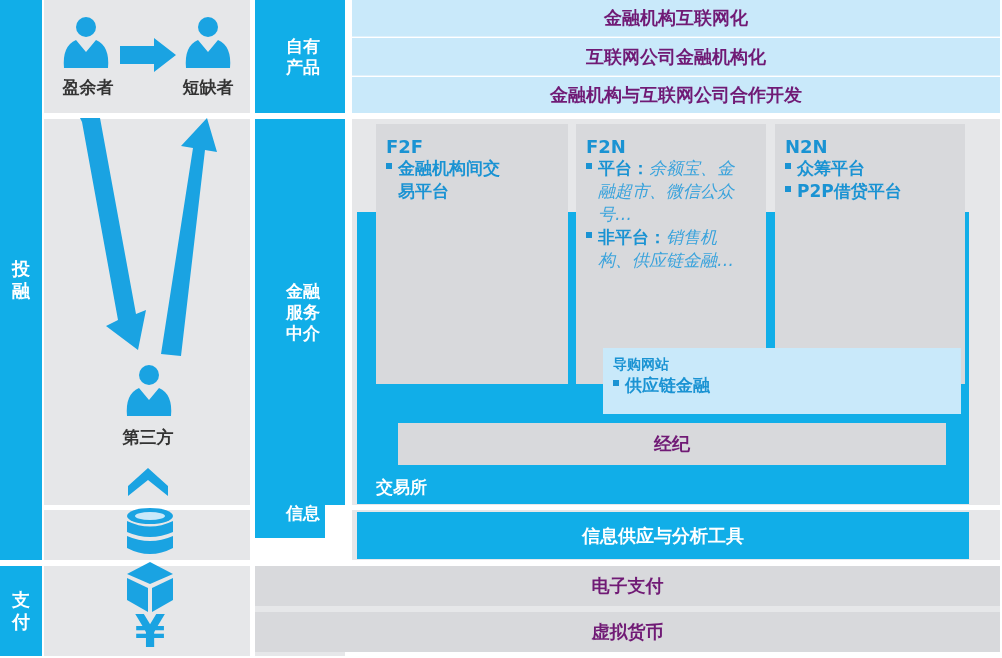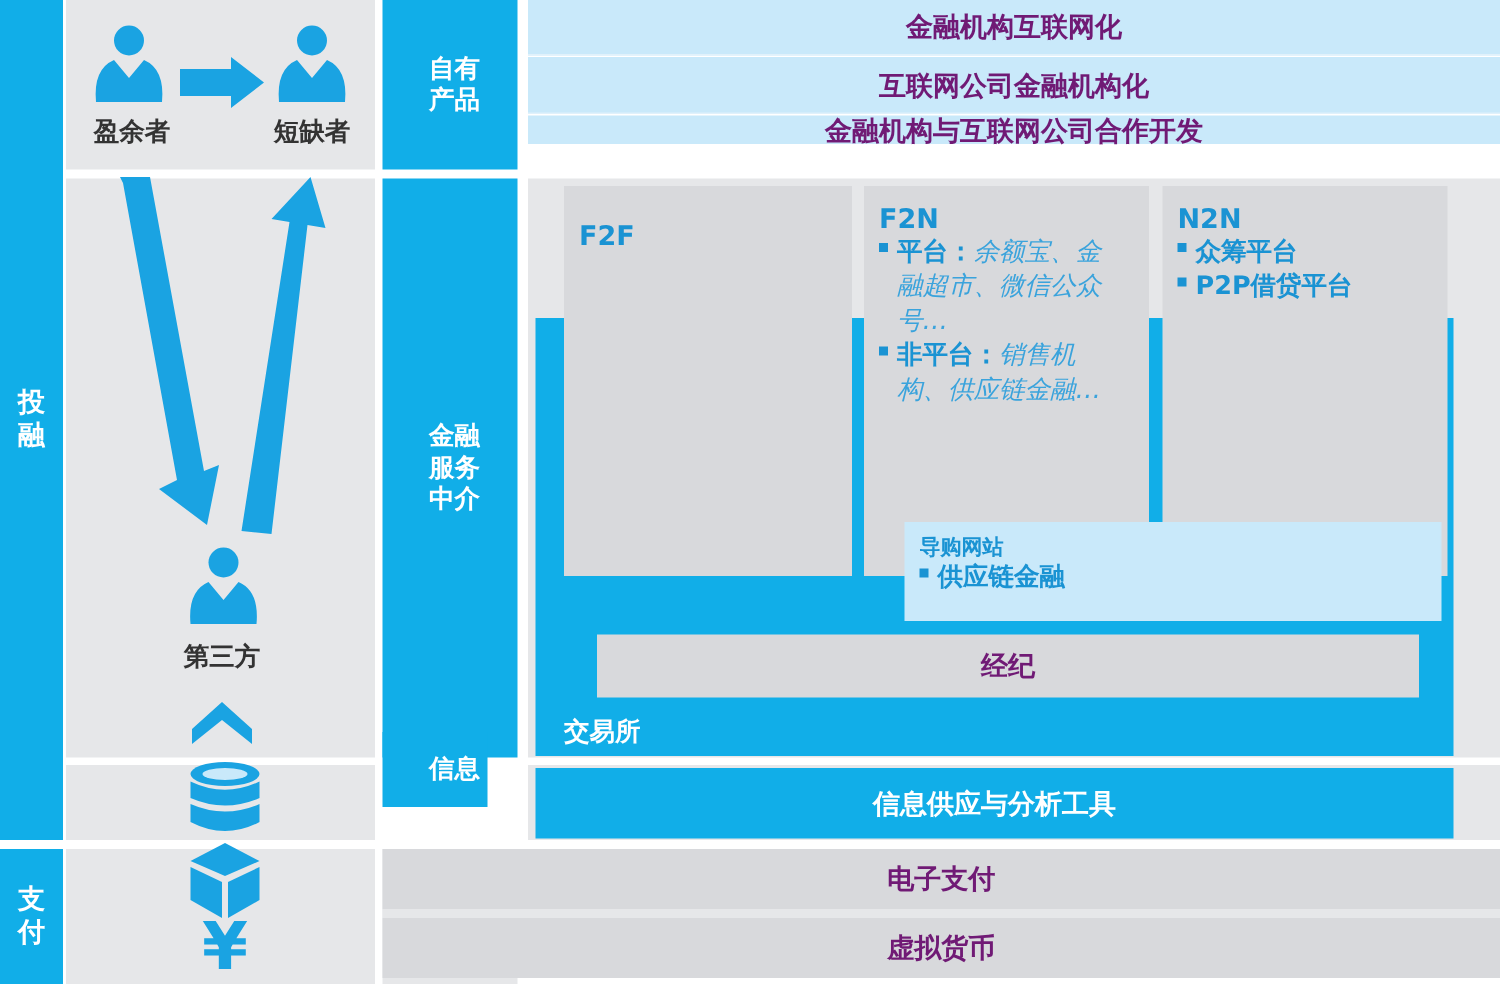--- a/index.html
+++ b/index.html
@@ -97,29 +97,32 @@
   <span style="width:60px;">信息</span>
 </div>
 <div class="abs lgray" style="left:255px;top:566px;width:90px;height:90px;"></div>
 
 <div class="abs lightblue rowtext" style="left:352px;top:0;width:648px;height:37px;border-bottom:1px solid #e0f1fb;">
   <span>金融机构互联网化</span>
 </div>
 <div class="abs lightblue rowtext" style="left:352px;top:38px;width:648px;height:38px;border-bottom:1px solid #e0f1fb;">
   <span>互联网公司金融机构化</span>
 </div>
-<div class="abs lightblue rowtext" style="left:352px;top:77px;width:648px;height:19px;">
+<div class="abs lightblue rowtext" style="left:352px;top:77px;width:648px;height:36px;">
   <span>金融机构与互联网公司合作开发</span>
 </div>
 
 <div class="abs lgray" style="left:352px;top:119px;width:648px;height:386px;"></div>
 <div class="abs blue" style="left:357px;top:212px;width:612px;height:292px;"></div>
 
-<div class="abs gray" style="left:376px;top:124px;width:192px;height:260px;padding:23px 10px;">
+<div class="abs gray" style="left:376px;top:124px;width:192px;height:260px;padding:12px 10px;">
   <div class="boxtitle">F2F</div>
+  <div class="bullet" style="padding-left:0;">
+    <span class="sq"></span><span style="display:inline-block;width:110px;vertical-align:top;">金融机构间交易平台</span>
+  </div>
 </div>
 
 <div class="abs gray" style="left:576px;top:124px;width:190px;height:260px;padding:12px 10px;">
   <div class="boxtitle">F2N</div>
   <div class="bullet">
     <span class="sq"></span><span style="display:inline-block;width:150px;vertical-align:top;"><span>平台：</span><span class="italic">余额宝、金融超市、微信公众号…</span></span>
   </div>
   <div class="bullet">
     <span class="sq"></span><span style="display:inline-block;width:150px;vertical-align:top;"><span>非平台：</span><span class="italic">销售机构、供应链金融…</span></span>
   </div>

